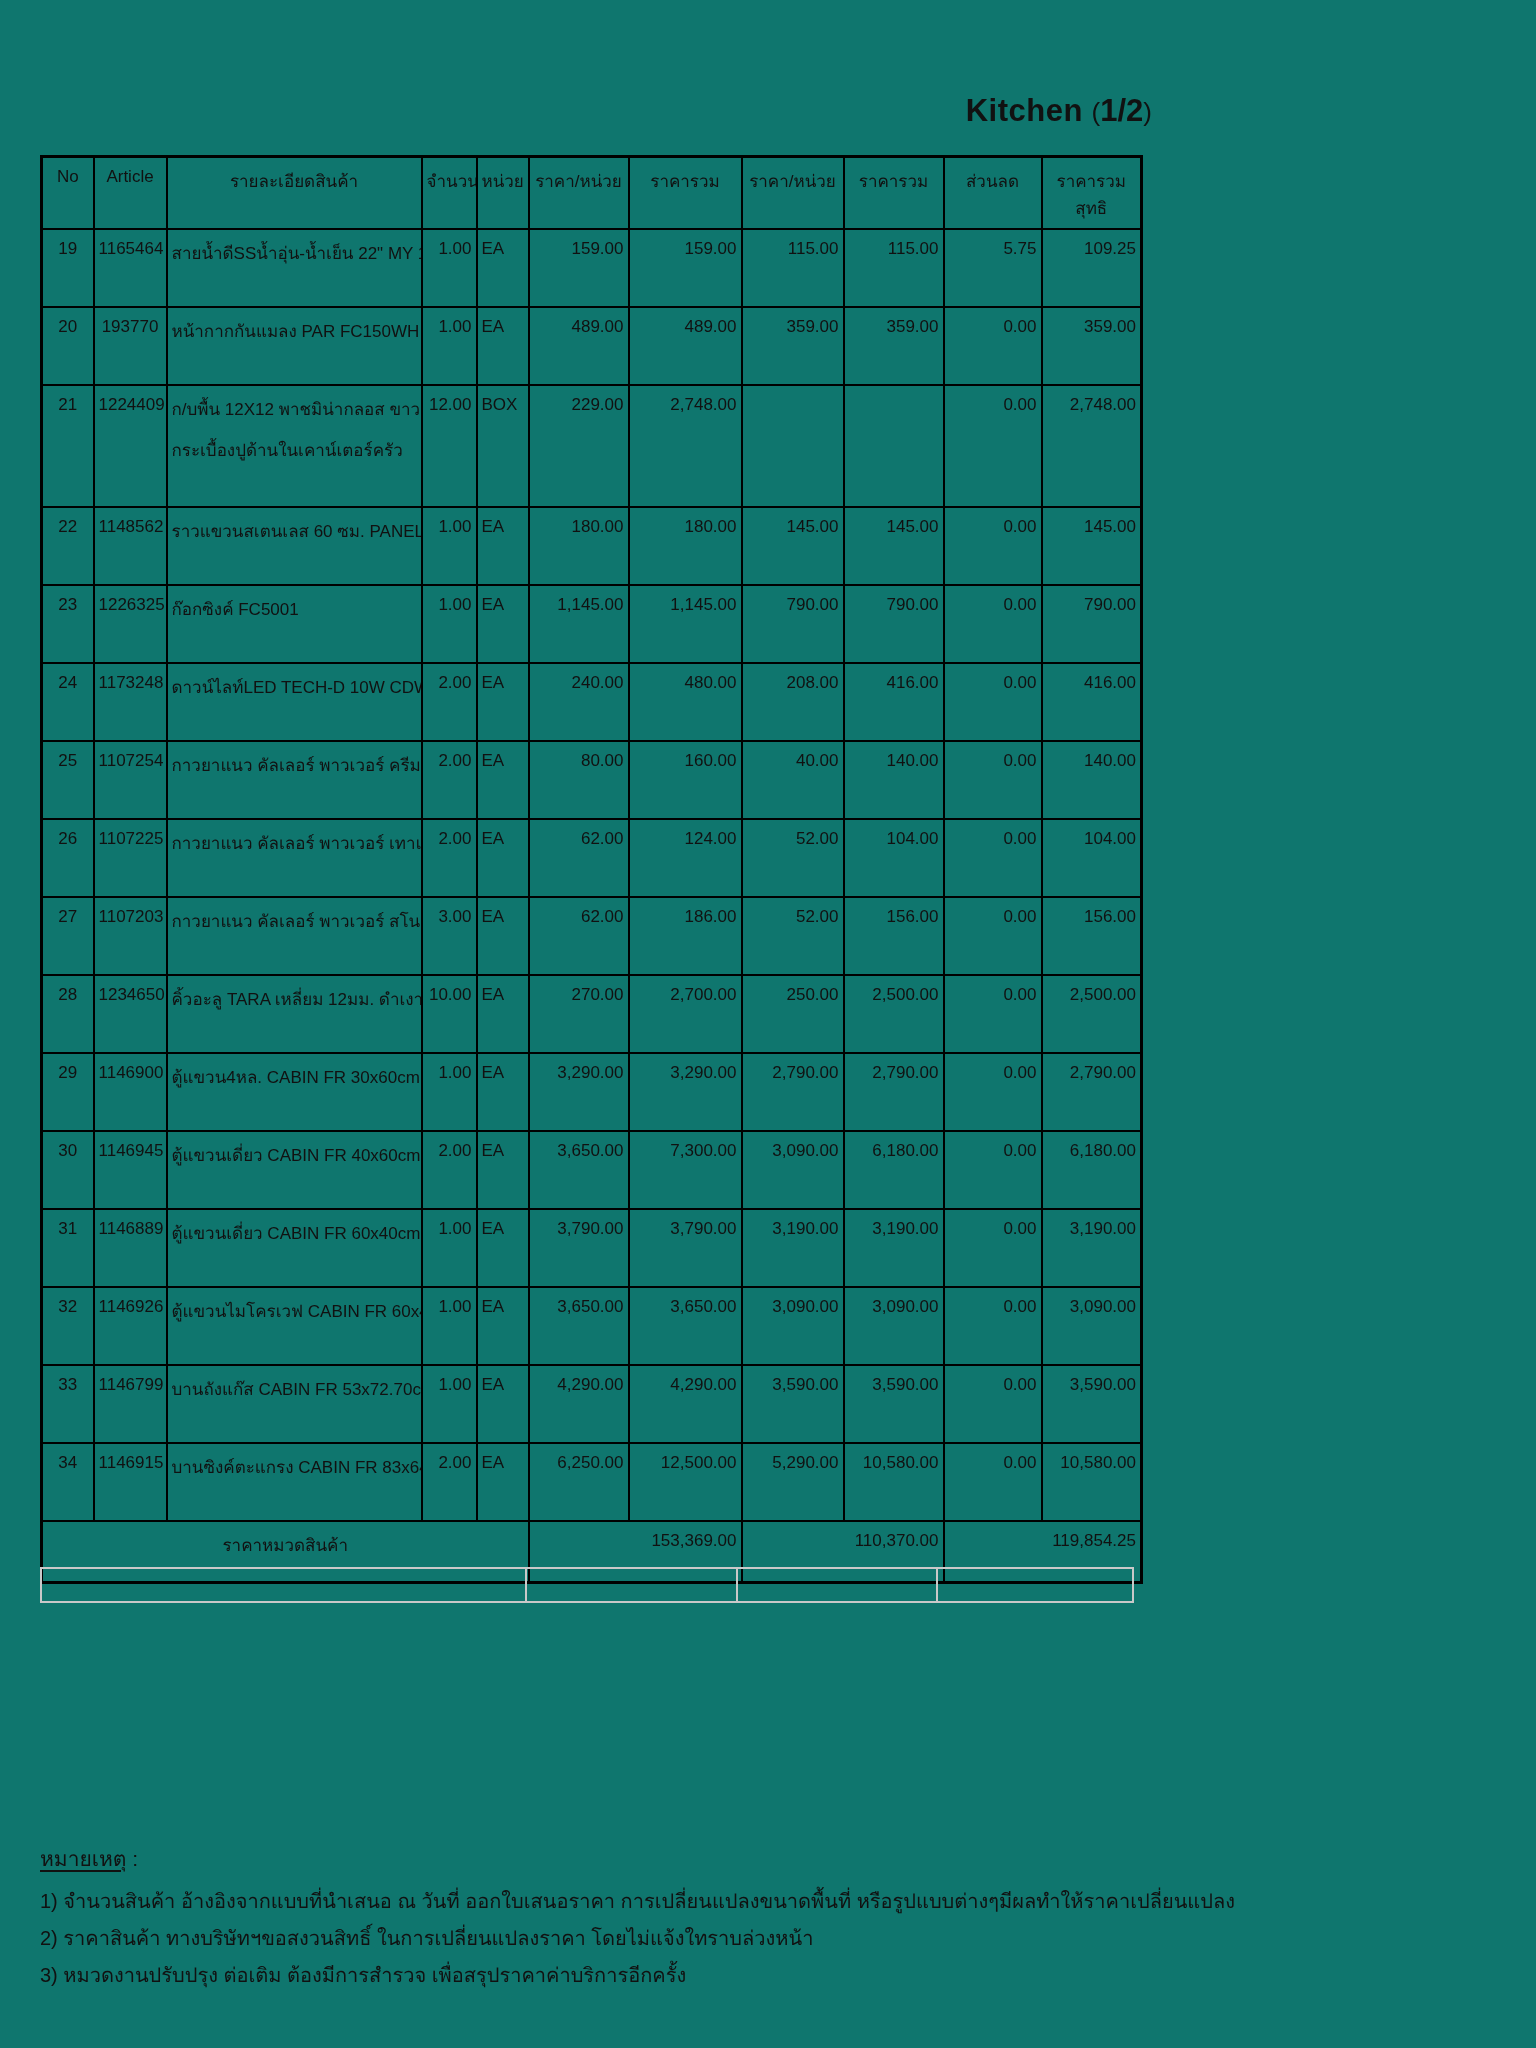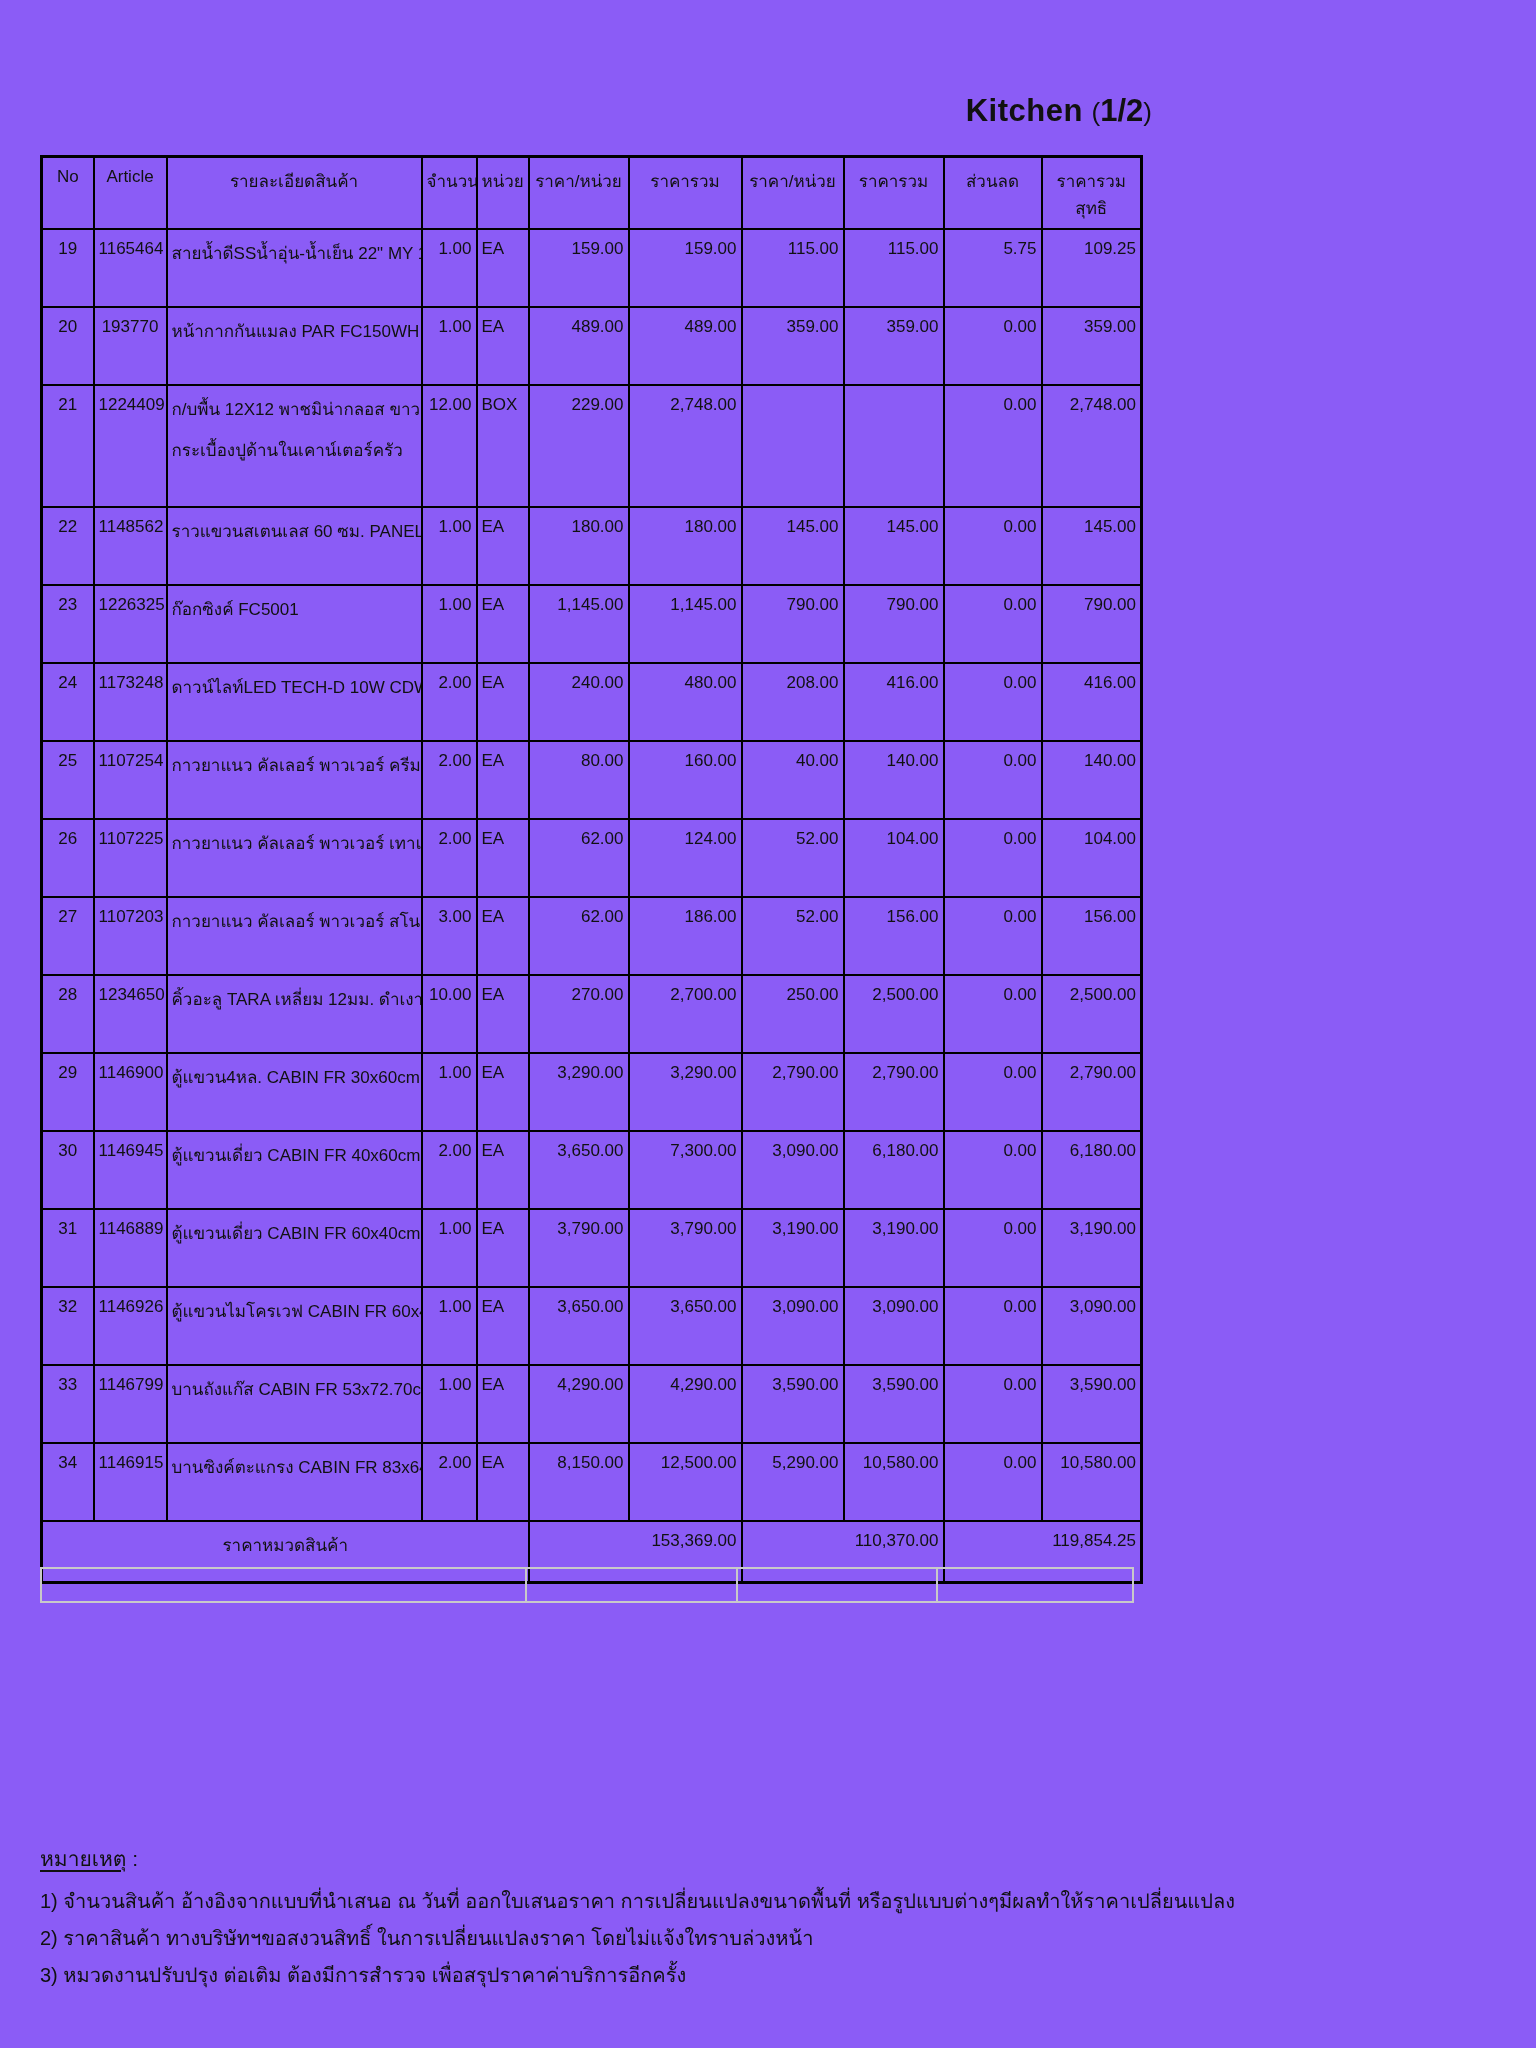--- a/index.html
+++ b/index.html
@@ -1,19 +1,19 @@
 <!DOCTYPE html>
 <html><head>
 <meta charset="utf-8">
 <style>
   html,body{margin:0;padding:0;background:#ffffff;}
   .page{
     position:relative;
     width:1536px;height:2048px;
-    background:#8b5cf6;
+    background:#0f766e;
     font-family:"Liberation Sans","DejaVu Sans",sans-serif;
     color:#111;
   }
   
   .title{
     position:absolute;top:94px;right:384px;
     font-size:31px;line-height:34px;white-space:nowrap;
   }
   .title .title-text{font-weight:bold;letter-spacing:0.5px;}
   .title .paren{font-weight:normal;font-size:26px;}
@@ -312,21 +312,21 @@
           <td class="c-total_2">3,590.00</td>
           <td class="c-discount">0.00</td>
           <td class="c-net_total">3,590.00</td>
         </tr>
         <tr>
           <td class="c-no">34</td>
           <td class="c-article">1146915</td>
           <td class="c-desc">บานซิงค์ตะแกรง CABIN FR 83x64.70cm. สีBC</td>
           <td class="c-qty">2.00</td>
           <td class="c-unit">EA</td>
-          <td class="c-price_unit_1">8,150.00</td>
+          <td class="c-price_unit_1">6,250.00</td>
           <td class="c-total_1">12,500.00</td>
           <td class="c-price_unit_2">5,290.00</td>
           <td class="c-total_2">10,580.00</td>
           <td class="c-discount">0.00</td>
           <td class="c-net_total">10,580.00</td>
         </tr>
       </tbody>
     <tfoot>
       <tr class="totals-row">
         <td colspan="5" class="t-label">ราคาหมวดสินค้า</td>

